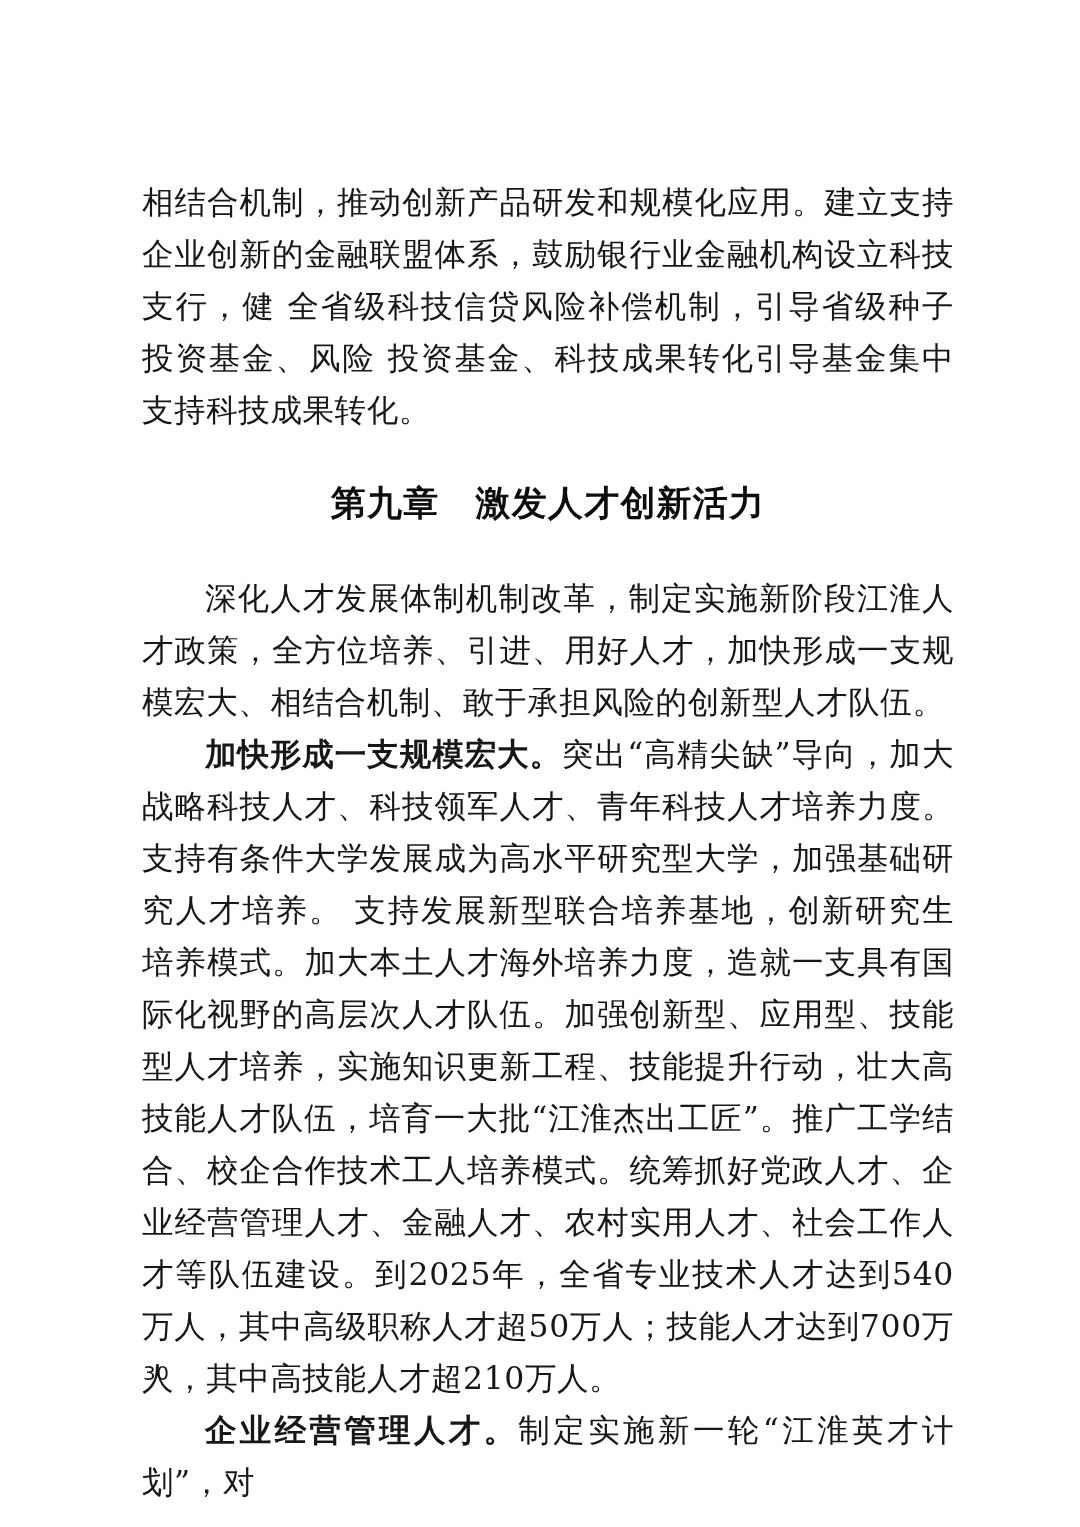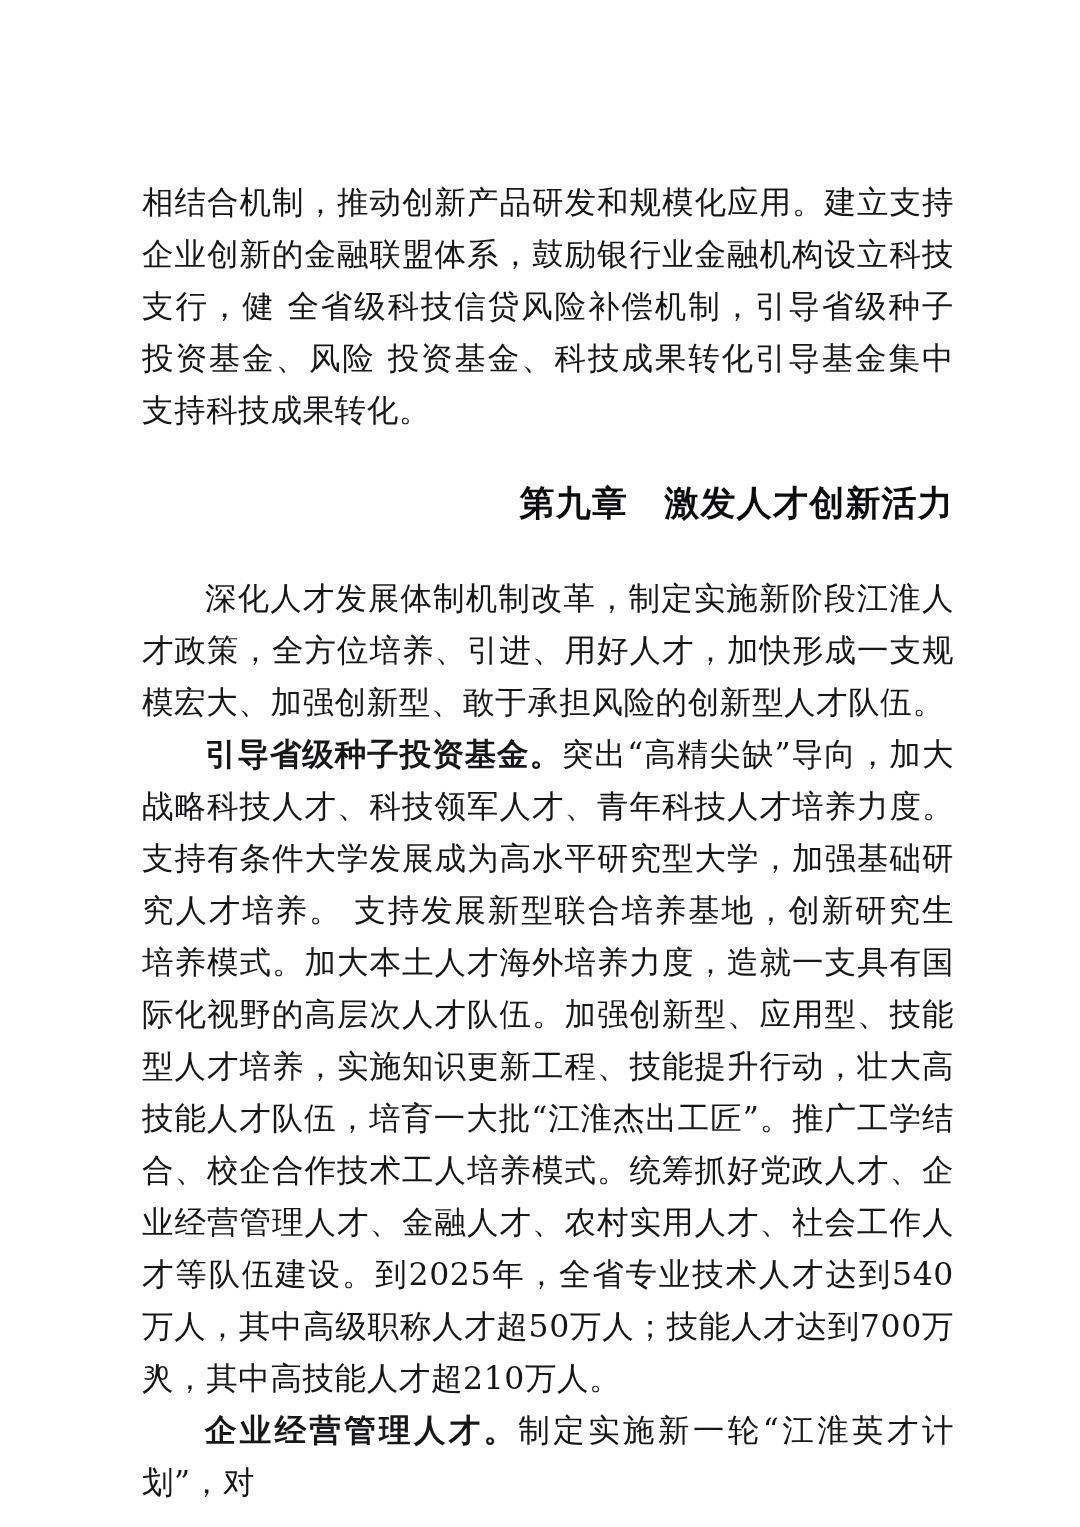--- a/index.html
+++ b/index.html
@@ -54,21 +54,21 @@
   .lead {
     font-weight: 700;
     letter-spacing: 0.5px;
   }
 
   
   .chapter-heading {
     font-family: "DejaVu Sans", "Liberation Sans", sans-serif;
     font-size: 35px;
     font-weight: 700;
-    text-align: right;
+    text-align: center;
     letter-spacing: 1.2px;
     color: #0d0d10;
     margin: 0;
     white-space: pre;
   }
 
   .gap-before-heading { height: 44px; }
   .gap-after-heading  { height: 45px; }
 
   
@@ -91,23 +91,23 @@
   <div class="content">
 
     <p class="para cont">相结合机制，推动创新产品研发和规模化应用。建立支持企业创新的金融联盟体系，鼓励银行业金融机构设立科技支行，健 全省级科技信贷风险补偿机制，引导省级种子投资基金、风险 投资基金、科技成果转化引导基金集中支持科技成果转化。</p>
 
     <div class="gap-before-heading"></div>
 
     <h2 class="chapter-heading">第九章　激发人才创新活力</h2>
 
     <div class="gap-after-heading"></div>
 
-    <p class="para indent">深化人才发展体制机制改革，制定实施新阶段江淮人才政策，全方位培养、引进、用好人才，加快形成一支规模宏大、加强创新型、敢于承担风险的创新型人才队伍。</p>
+    <p class="para indent">深化人才发展体制机制改革，制定实施新阶段江淮人才政策，全方位培养、引进、用好人才，加快形成一支规模宏大、相结合机制、敢于承担风险的创新型人才队伍。</p>
 
-    <p class="para indent"><span class="lead">引导省级种子投资基金。</span><span>突出“高精尖缺”导向，加大战略科技人才、科技领军人才、青年科技人才培养力度。支持有条件大学发展成为高水平研究型大学，加强基础研究人才培养。 支持发展新型联合培养基地，创新研究生培养模式。加大本土人才海外培养力度，造就一支具有国际化视野的高层次人才队伍。加强创新型、应用型、技能型人才培养，实施知识更新工程、技能提升行动，壮大高技能人才队伍，培育一大批“江淮杰出工匠”。推广工学结合、校企合作技术工人培养模式。统筹抓好党政人才、企业经营管理人才、金融人才、农村实用人才、社会工作人才等队伍建设。到2025年，全省专业技术人才达到540万人，其中高级职称人才超50万人；技能人才达到700万人，其中高技能人才超210万人。</span></p>
+    <p class="para indent"><span class="lead">加快形成一支规模宏大。</span><span>突出“高精尖缺”导向，加大战略科技人才、科技领军人才、青年科技人才培养力度。支持有条件大学发展成为高水平研究型大学，加强基础研究人才培养。 支持发展新型联合培养基地，创新研究生培养模式。加大本土人才海外培养力度，造就一支具有国际化视野的高层次人才队伍。加强创新型、应用型、技能型人才培养，实施知识更新工程、技能提升行动，壮大高技能人才队伍，培育一大批“江淮杰出工匠”。推广工学结合、校企合作技术工人培养模式。统筹抓好党政人才、企业经营管理人才、金融人才、农村实用人才、社会工作人才等队伍建设。到2025年，全省专业技术人才达到540万人，其中高级职称人才超50万人；技能人才达到700万人，其中高技能人才超210万人。</span></p>
 
     <p class="para indent"><span class="lead">企业经营管理人才。</span><span>制定实施新一轮“江淮英才计划”，对</span></p>
 
   </div>
 
   <div class="page-number">30</div>
 
 </div>
 
 </body></html>

